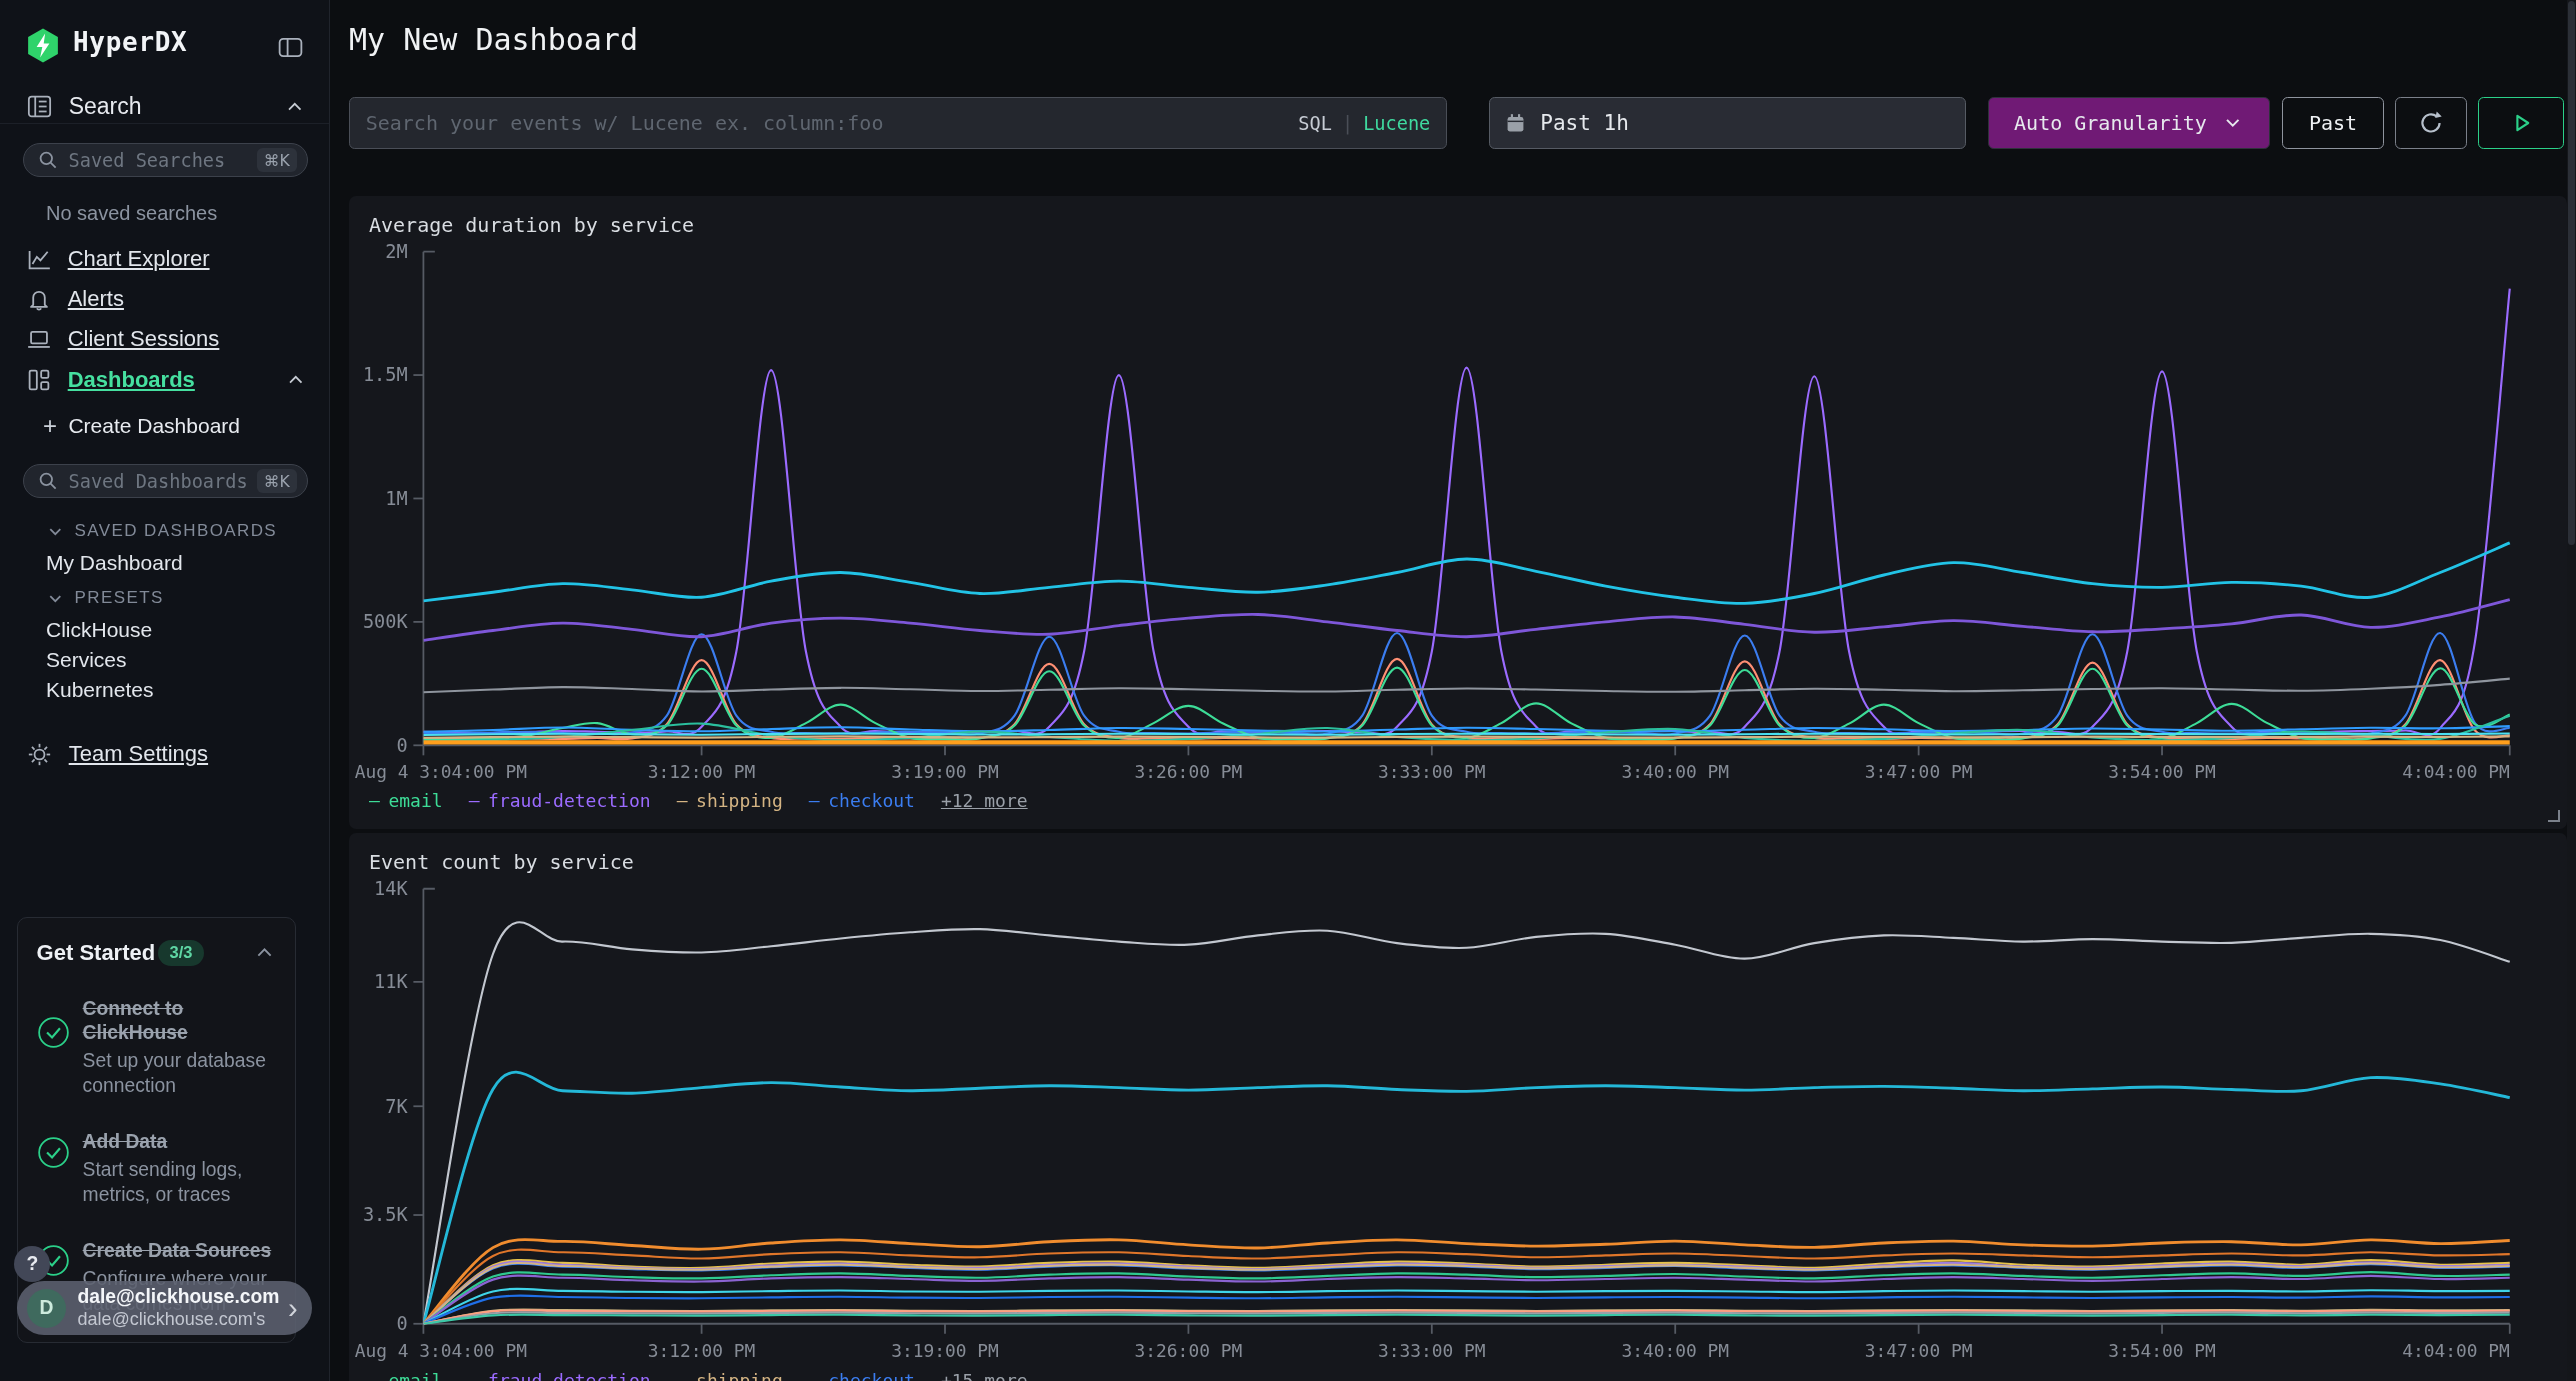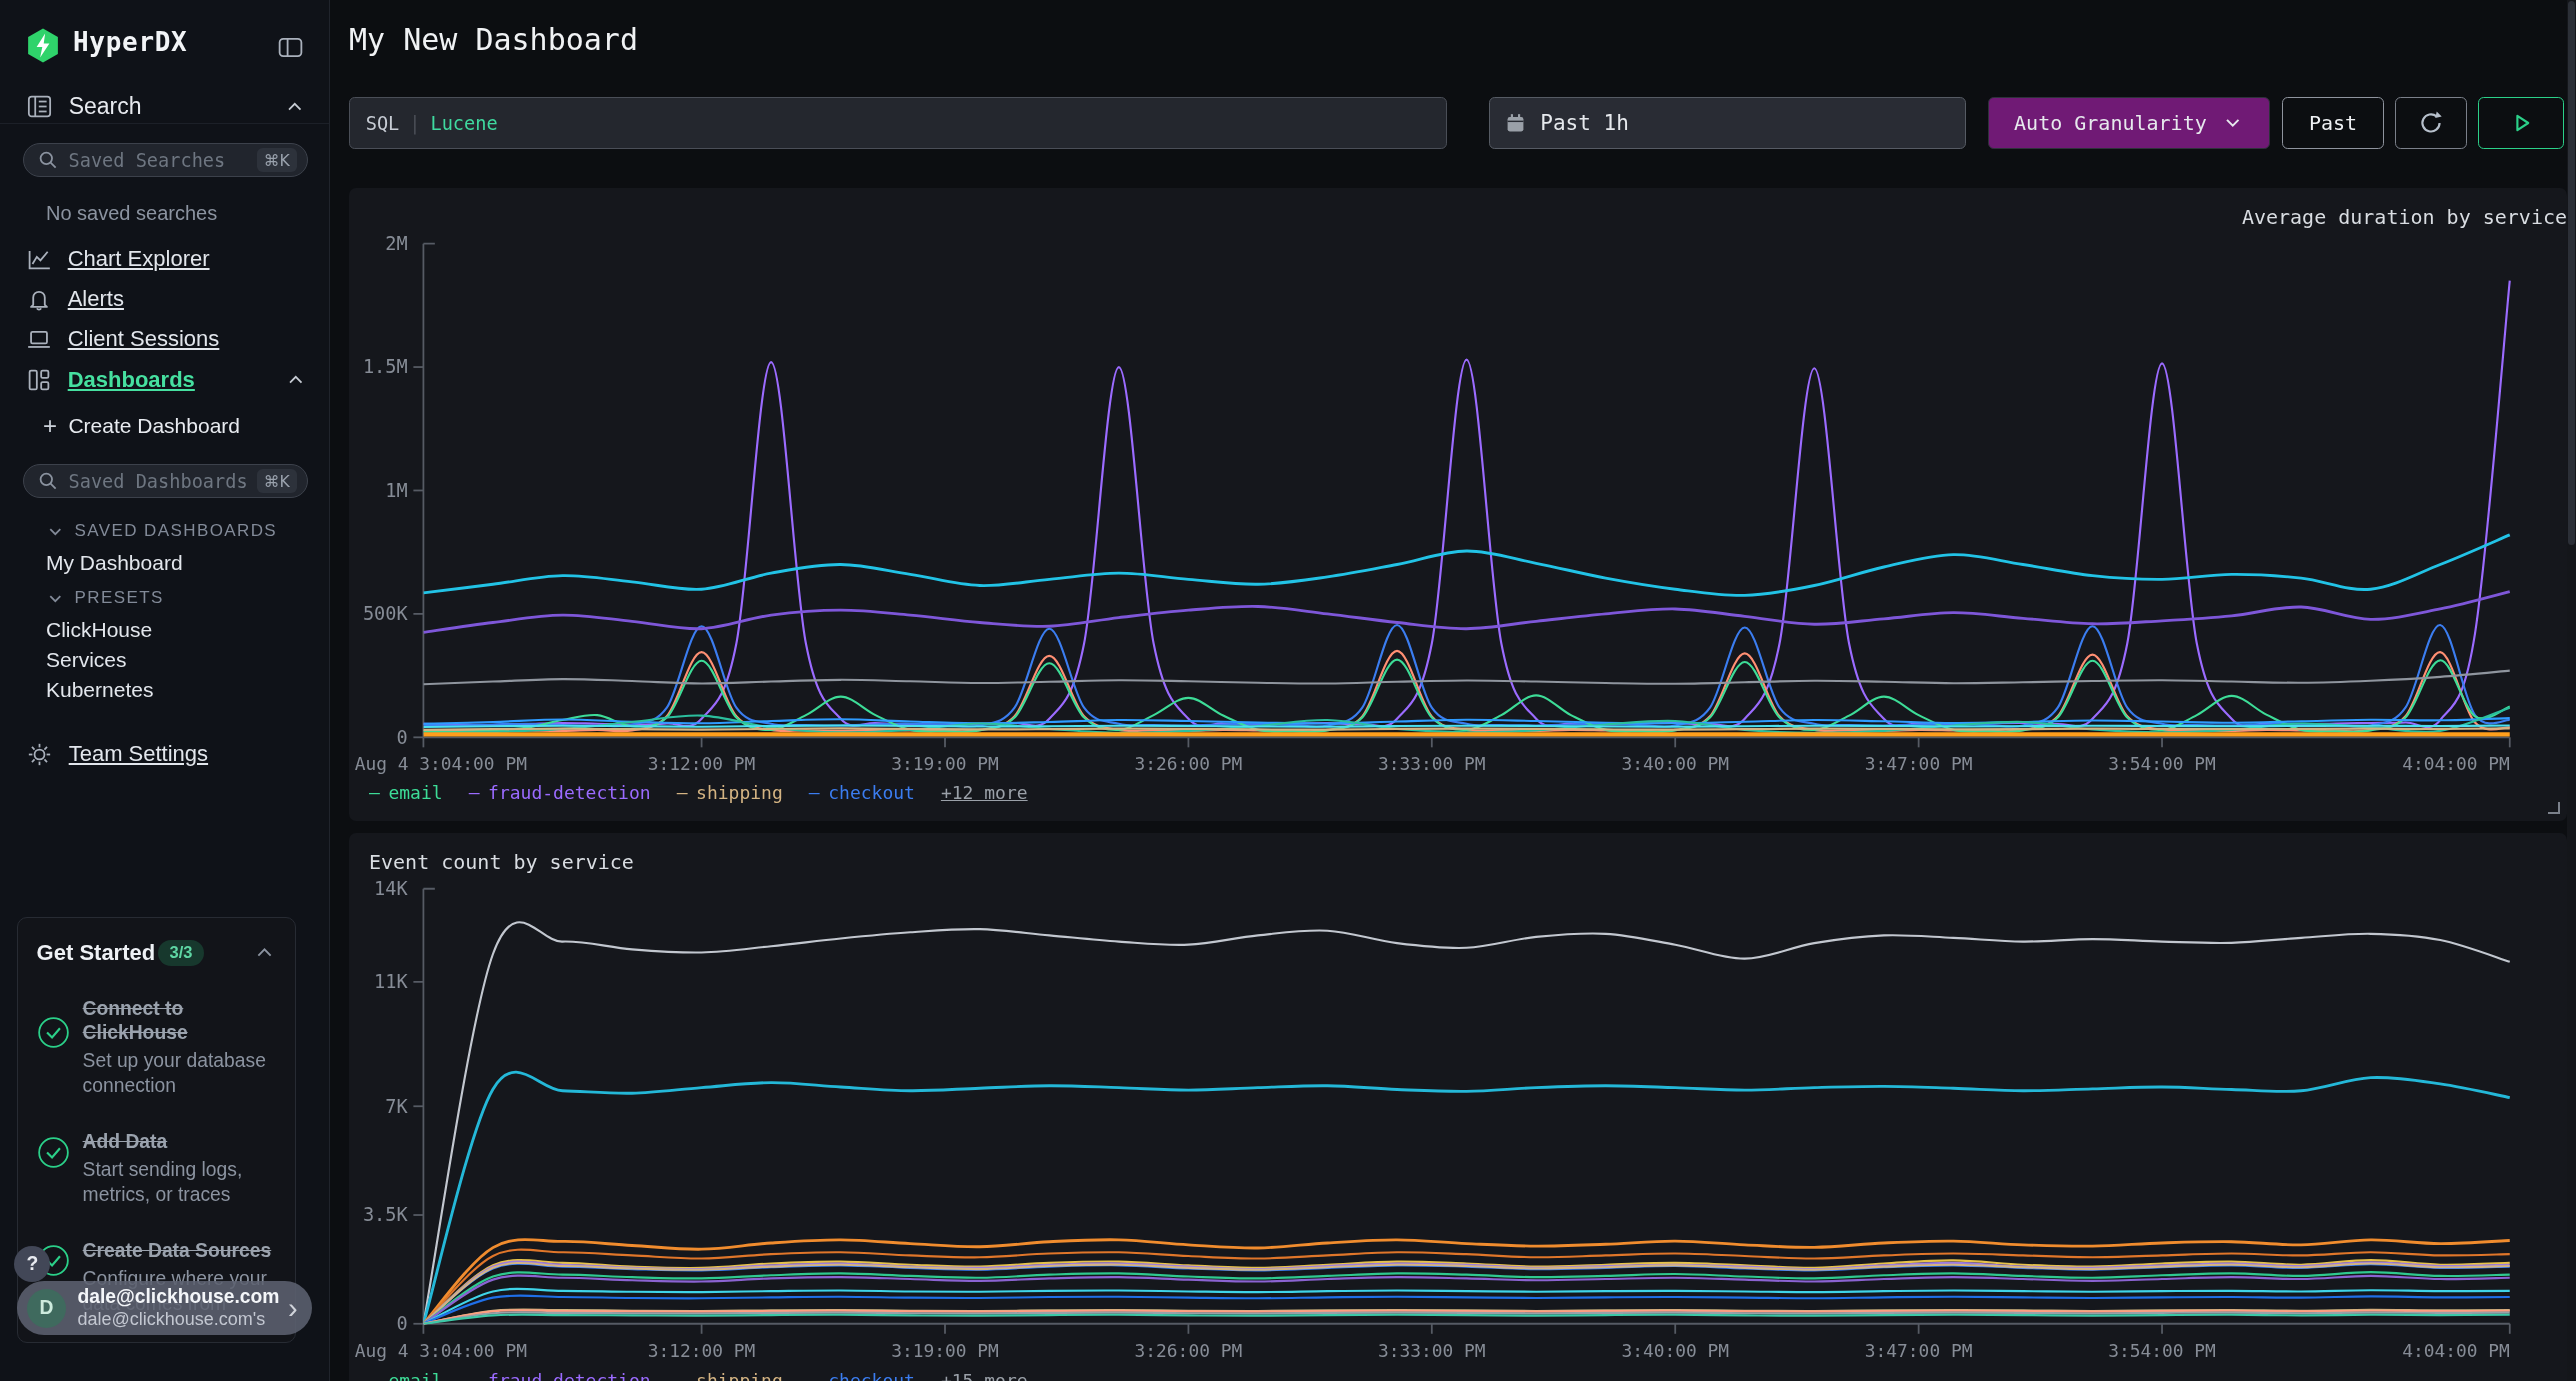--- a/index.html
+++ b/index.html
@@ -81,21 +81,21 @@
   #granularity .g-text { font-family:"DejaVu Sans Mono", monospace; font-size:20px; color:#e6e9ed; }
   #live-btn { left:1951px; width:102px; background:transparent; border:1.4px solid #8f949e; border-radius:5.7px;
     display:flex; align-items:center; justify-content:center; cursor:pointer;
     font-family:"DejaVu Sans Mono", monospace; font-size:20px; color:#eef0f3; }
   #refresh-btn { left:2064px; width:72px; border:1.4px solid #7b808a; border-radius:5.7px;
     display:flex; align-items:center; justify-content:center; cursor:pointer; background:transparent;}
   #play-btn { left:2147px; width:86px; border:1.4px solid #2bd089; border-radius:5.7px;
     display:flex; align-items:center; justify-content:center; cursor:pointer; background:transparent;}
 
   .panel { position:absolute; left:18px; width:2218px; background:#15171c; border-radius:7.2px; overflow:hidden; }
-  #panel1 { top:188px; height:633px;text-align:right; }
+  #panel1 { top:196px; height:633px; }
   #panel2 { top:833px; height:633px; }
   .panel-title { font-family:"DejaVu Sans Mono", monospace; font-size:20px; color:#d9dde2;
     padding:17px 0 0 20px; height:47px; }
   .legend { display:flex; align-items:center; gap:26px; padding-left:20px; margin-top:4.3px;
     font-family:"DejaVu Sans Mono", monospace; font-size:18px; }
   .legend .item { display:flex; gap:8.6px; align-items:center; cursor:pointer;}
   .legend .more { color:#9aa0a8; text-decoration:underline; cursor:pointer; }
   .resize-handle { position:absolute; right:7.2px; bottom:7.2px; width:11.4px; height:11.4px;
     border-right:2.1px solid #7b818b; border-bottom:2.1px solid #7b818b; }
   svg text { font-family:"DejaVu Sans Mono", monospace; }
@@ -276,20 +276,21 @@
       <div class="user-team">dale@clickhouse.com's</div>
     </div>
     <span class="user-chev">›</span>
   </div>
 </div>
 
 <div id="main">
   <div id="page-title" class="mono">My New Dashboard</div>
 
   <div id="event-search" class="ctrl">
+    <input placeholder="Search your events w/ Lucene ex. column:foo" style="">
     <span class="mode mode-sql">SQL</span>
     <span class="mode mode-div">|</span>
     <span class="mode mode-lucene">Lucene</span>
   </div>
 
   <div id="time-range" class="ctrl">
     <svg width="23" height="23" viewBox="0 0 32 32">
       <rect x="5" y="7" width="22" height="20" rx="3" fill="#9aa0a8"></rect>
       <line x1="11" y1="3" x2="11" y2="9" stroke="#9aa0a8" stroke-width="3"></line>
       <line x1="21" y1="3" x2="21" y2="9" stroke="#9aa0a8" stroke-width="3"></line>

